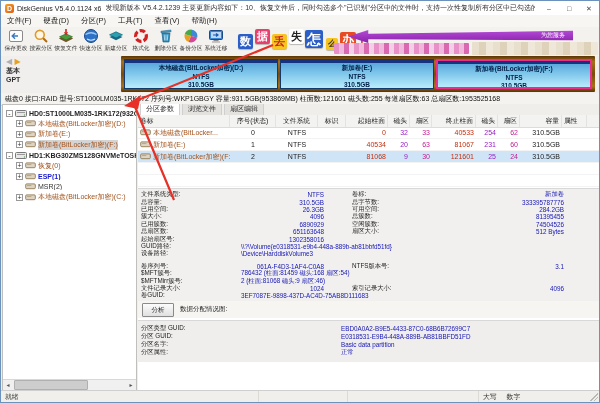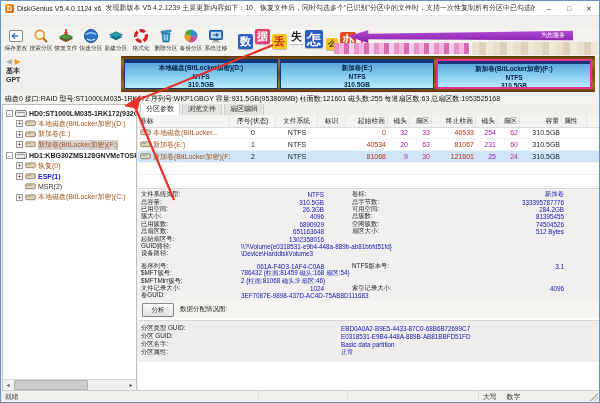--- a/index.html
+++ b/index.html
@@ -124,20 +124,28 @@
     <span class="appicon">D</span>
     <span class="title-text">DiskGenius V5.4.0.1124 x64</span>
     <span class="notice-text">发现新版本 V5.4.2.1239 主要更新内容如下：10、恢复文件后，同时勾选多个"已识别"分区中的文件时，支持一次性复制所有分区中已勾选的文件。</span>
     <span class="winbtns">
       <span class="winbtn">–</span>
       <span class="winbtn">□</span>
       <span class="winbtn">✕</span>
     </span>
   </div>
 
+  <div class="menubar">
+      <span class="menu-item">文件(F)</span>
+      <span class="menu-item">硬盘(D)</span>
+      <span class="menu-item">分区(P)</span>
+      <span class="menu-item">工具(T)</span>
+      <span class="menu-item">查看(V)</span>
+      <span class="menu-item">帮助(H)</span>
+    </div>
 
   <div class="toolbar">
     <div class="tbtns">
         <div class="tbtn">
           <span class="ticon"><svg viewBox="0 0 16 16" width="16" height="16">
               <rect x="1.5" y="2.5" width="13" height="11" rx="1.5" fill="#fdfdfb" stroke="#8a8a8a"></rect>
               <path d="M10 8 H4.5 M7 5.2 L4.2 8 L7 10.8" stroke="#3a78c0" stroke-width="1.4" fill="none"></path>
             </svg></span>
           <span class="tlabel">保存更改</span>
         </div>

